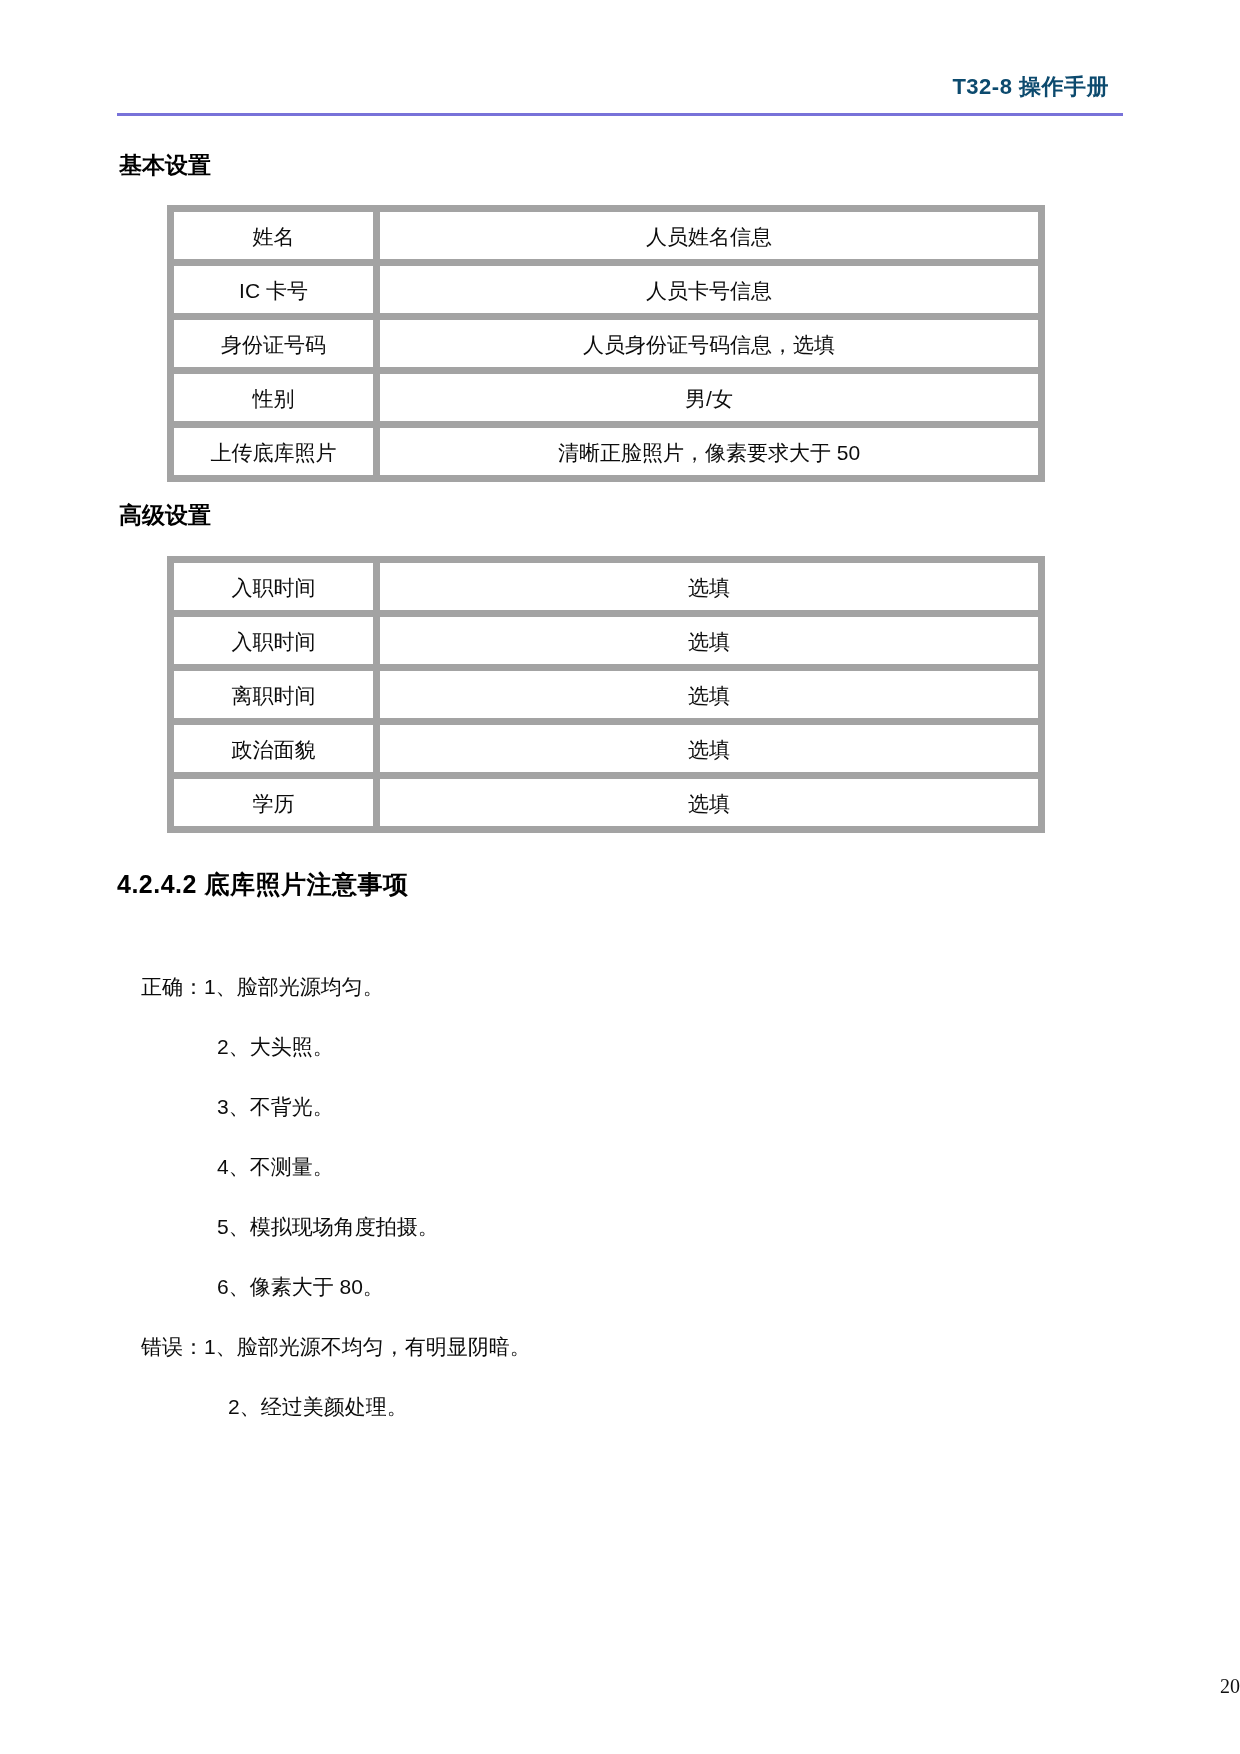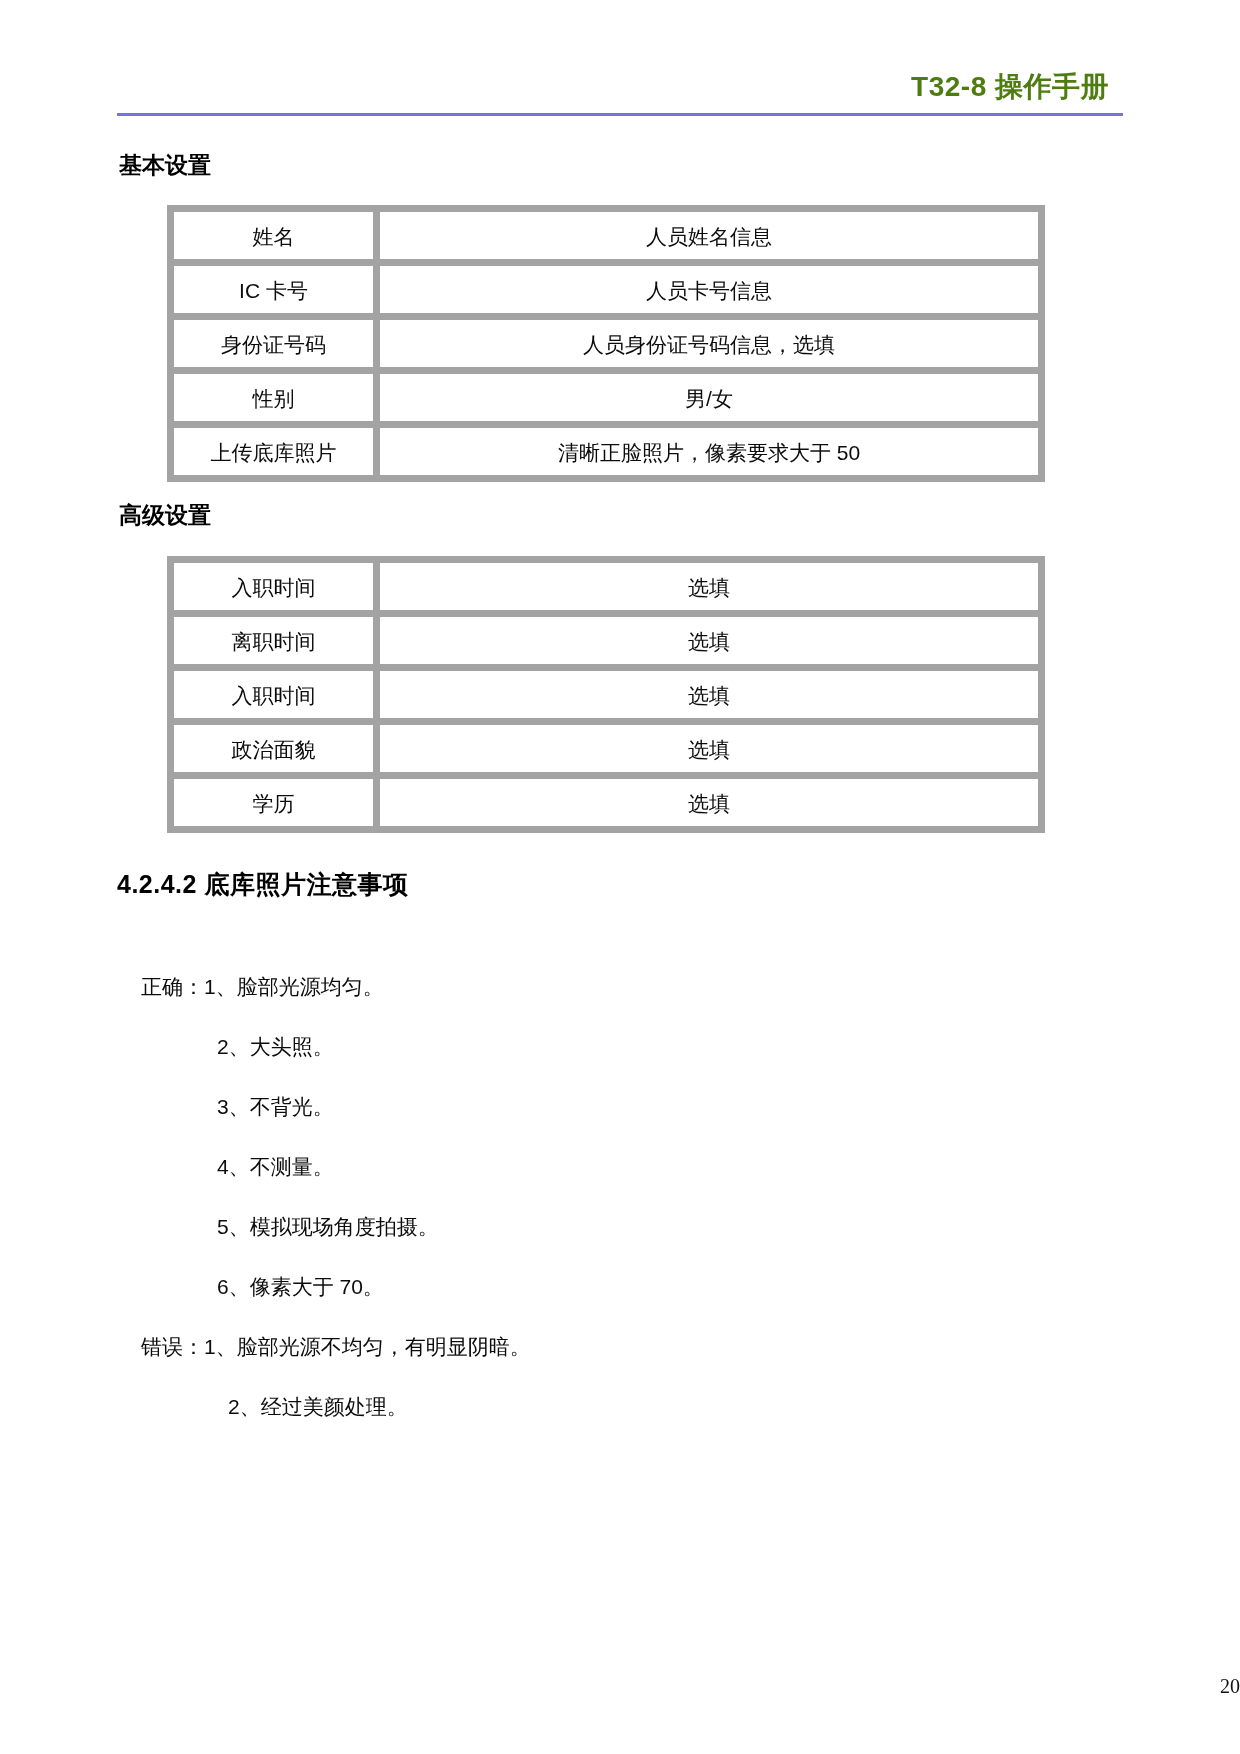--- a/index.html
+++ b/index.html
@@ -10,22 +10,22 @@
     box-sizing:border-box;
     padding:0 117px;
     overflow:hidden;
     font-family:"Liberation Sans", sans-serif;
     color:#1a1a1a;
   }
   
   .doc-header { padding-top:74px; text-align:right; }
   .doc-title {
     display:inline-block;
-    font-size:28px; font-weight:bold;
-    color:#4d7c0f;
+    font-size:22px; font-weight:bold;
+    color:#0c4a6e;
     padding-right:14px;
     line-height:26px;
     letter-spacing:0.5px;
   }
   .header-rule { margin-top:13px; height:3px; background:#7872d9; }
 
   
   .section-heading {
     font-size:23px; font-weight:bold;
     line-height:26px;
@@ -125,25 +125,25 @@
 
   <div class="section-heading second">高级设置</div>
 
   <table class="info-table second">
     <tbody>
       <tr>
         <td class="label-col">入职时间</td>
         <td>选填</td>
       </tr>
       <tr>
-        <td class="label-col">离职时间</td>
+        <td class="label-col">入职时间</td>
         <td>选填</td>
       </tr>
       <tr>
-        <td class="label-col">入职时间</td>
+        <td class="label-col">离职时间</td>
         <td>选填</td>
       </tr>
       <tr>
         <td class="label-col">政治面貌</td>
         <td>选填</td>
       </tr>
       <tr>
         <td class="label-col">学历</td>
         <td>选填</td>
       </tr>
@@ -151,20 +151,20 @@
   </table>
 
   <div class="sub-heading">4.2.4.2 底库照片注意事项</div>
 
   <div class="notes">
     <div class="note-line ind-1">正确：1、脸部光源均匀。</div>
     <div class="note-line ind-2">2、大头照。</div>
     <div class="note-line ind-2">3、不背光。</div>
     <div class="note-line ind-2">4、不测量。</div>
     <div class="note-line ind-2">5、模拟现场角度拍摄。</div>
-    <div class="note-line ind-2">6、像素大于 70。</div>
+    <div class="note-line ind-2">6、像素大于 80。</div>
     <div class="note-line ind-1">错误：1、脸部光源不均匀，有明显阴暗。</div>
     <div class="note-line ind-3">2、经过美颜处理。</div>
   </div>
 
   <div class="page-footer">20</div>
 
 </div>
 
 </body></html>

